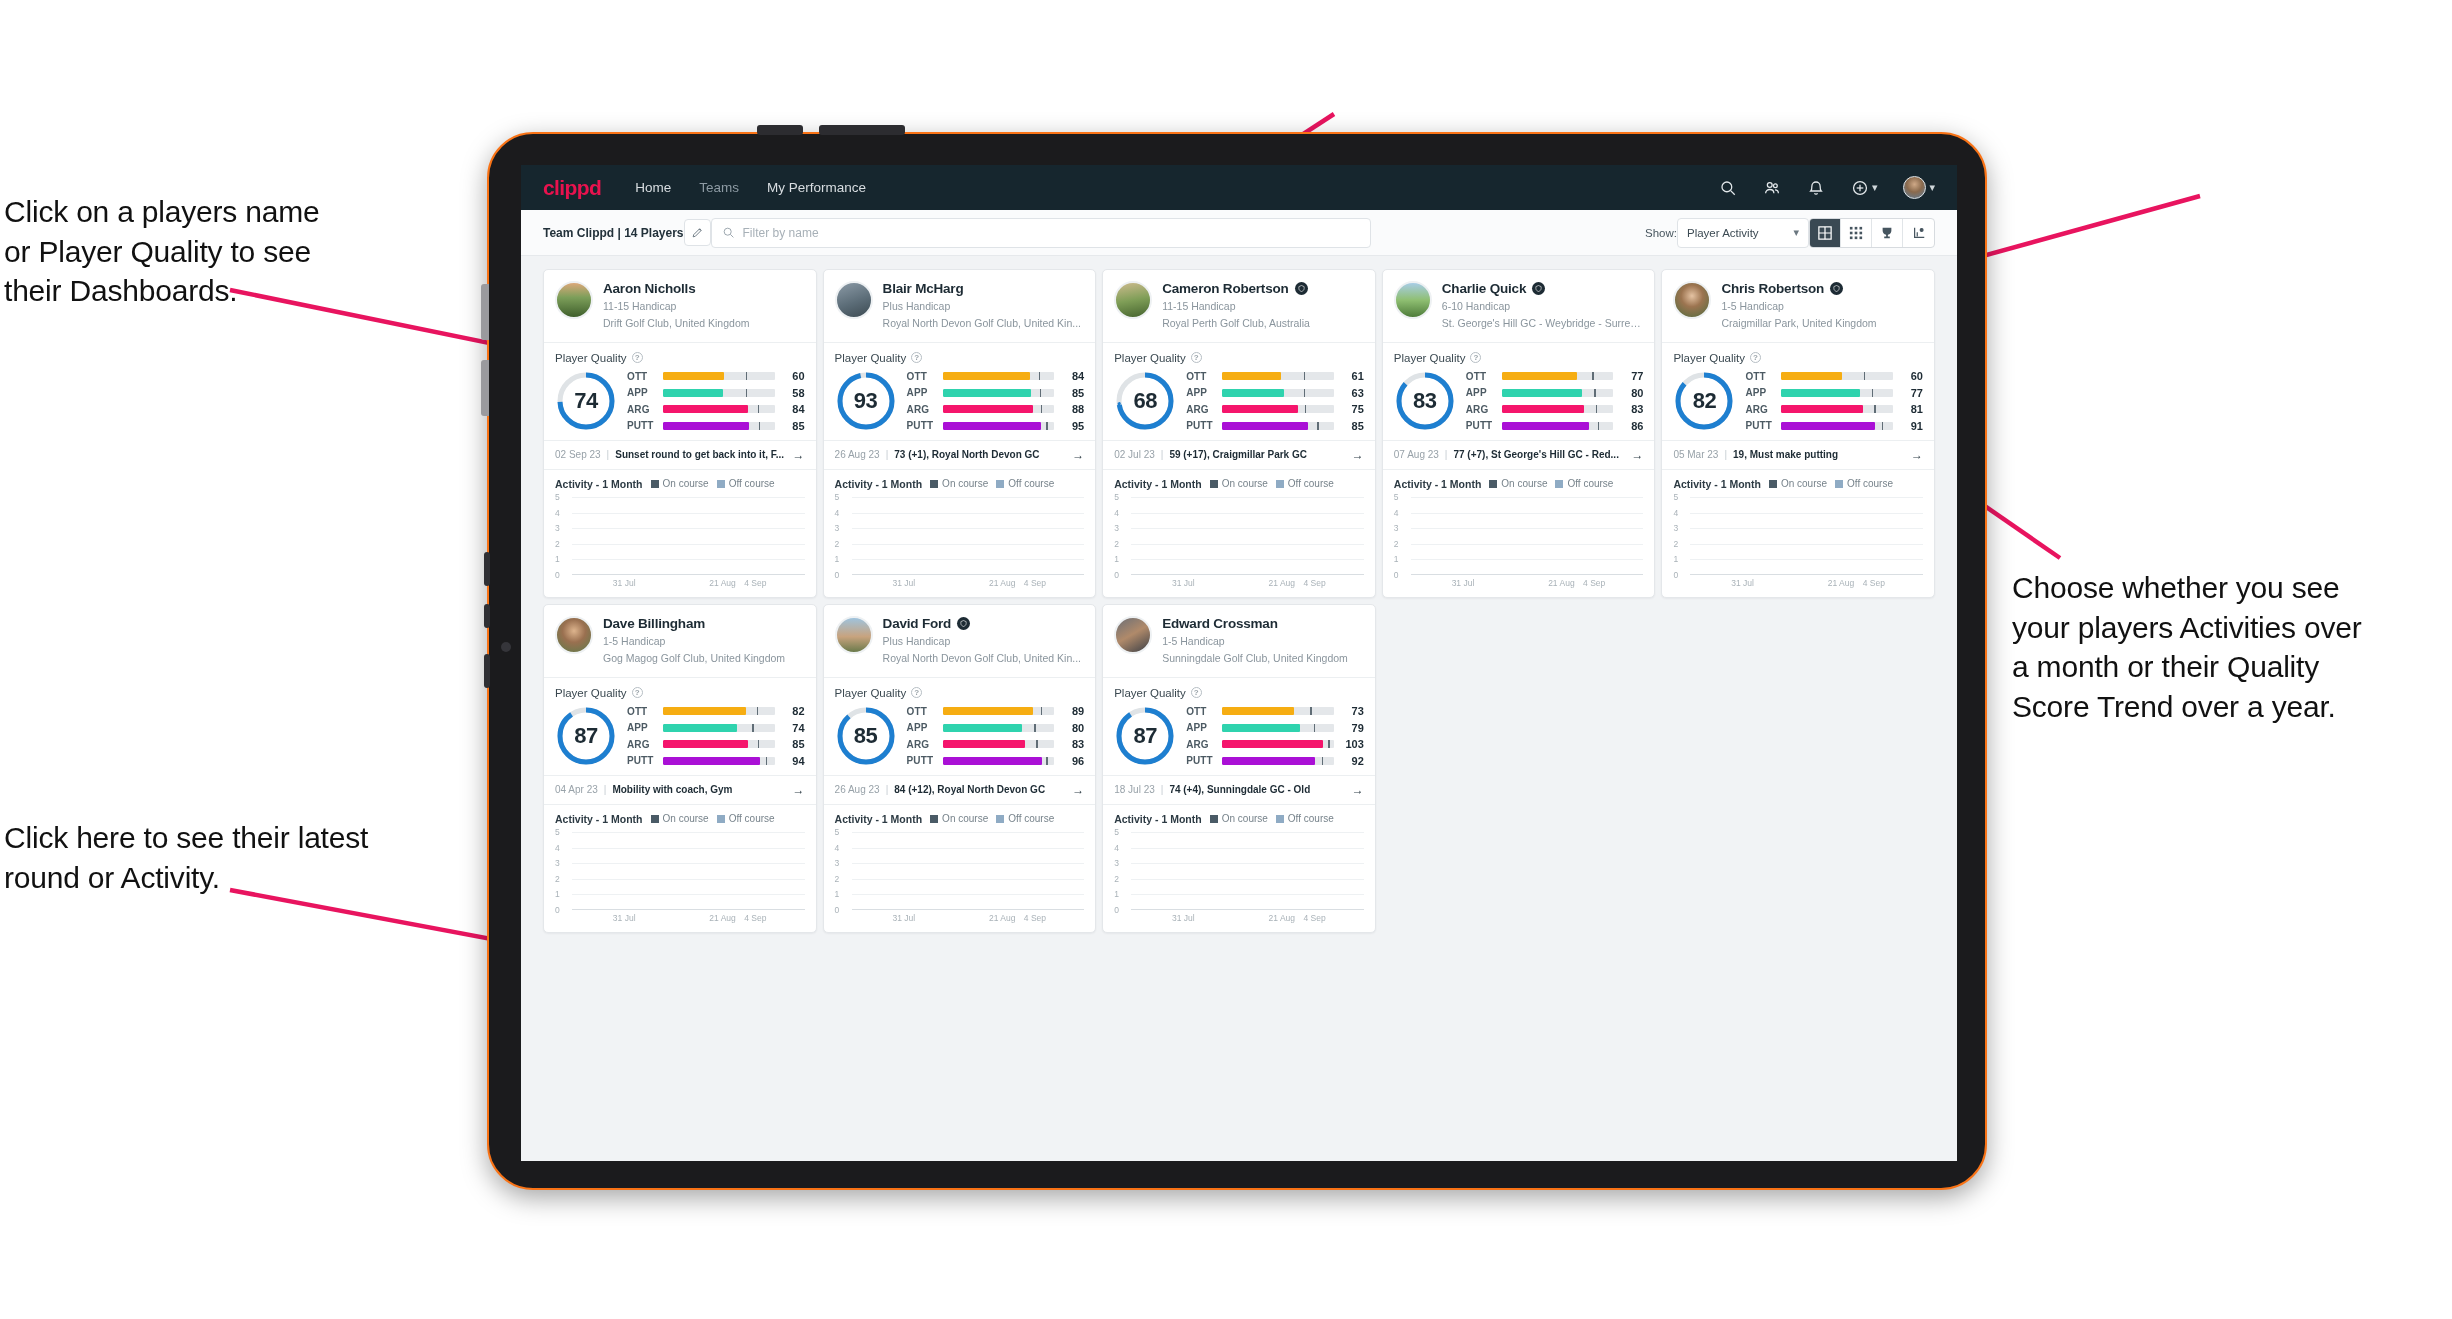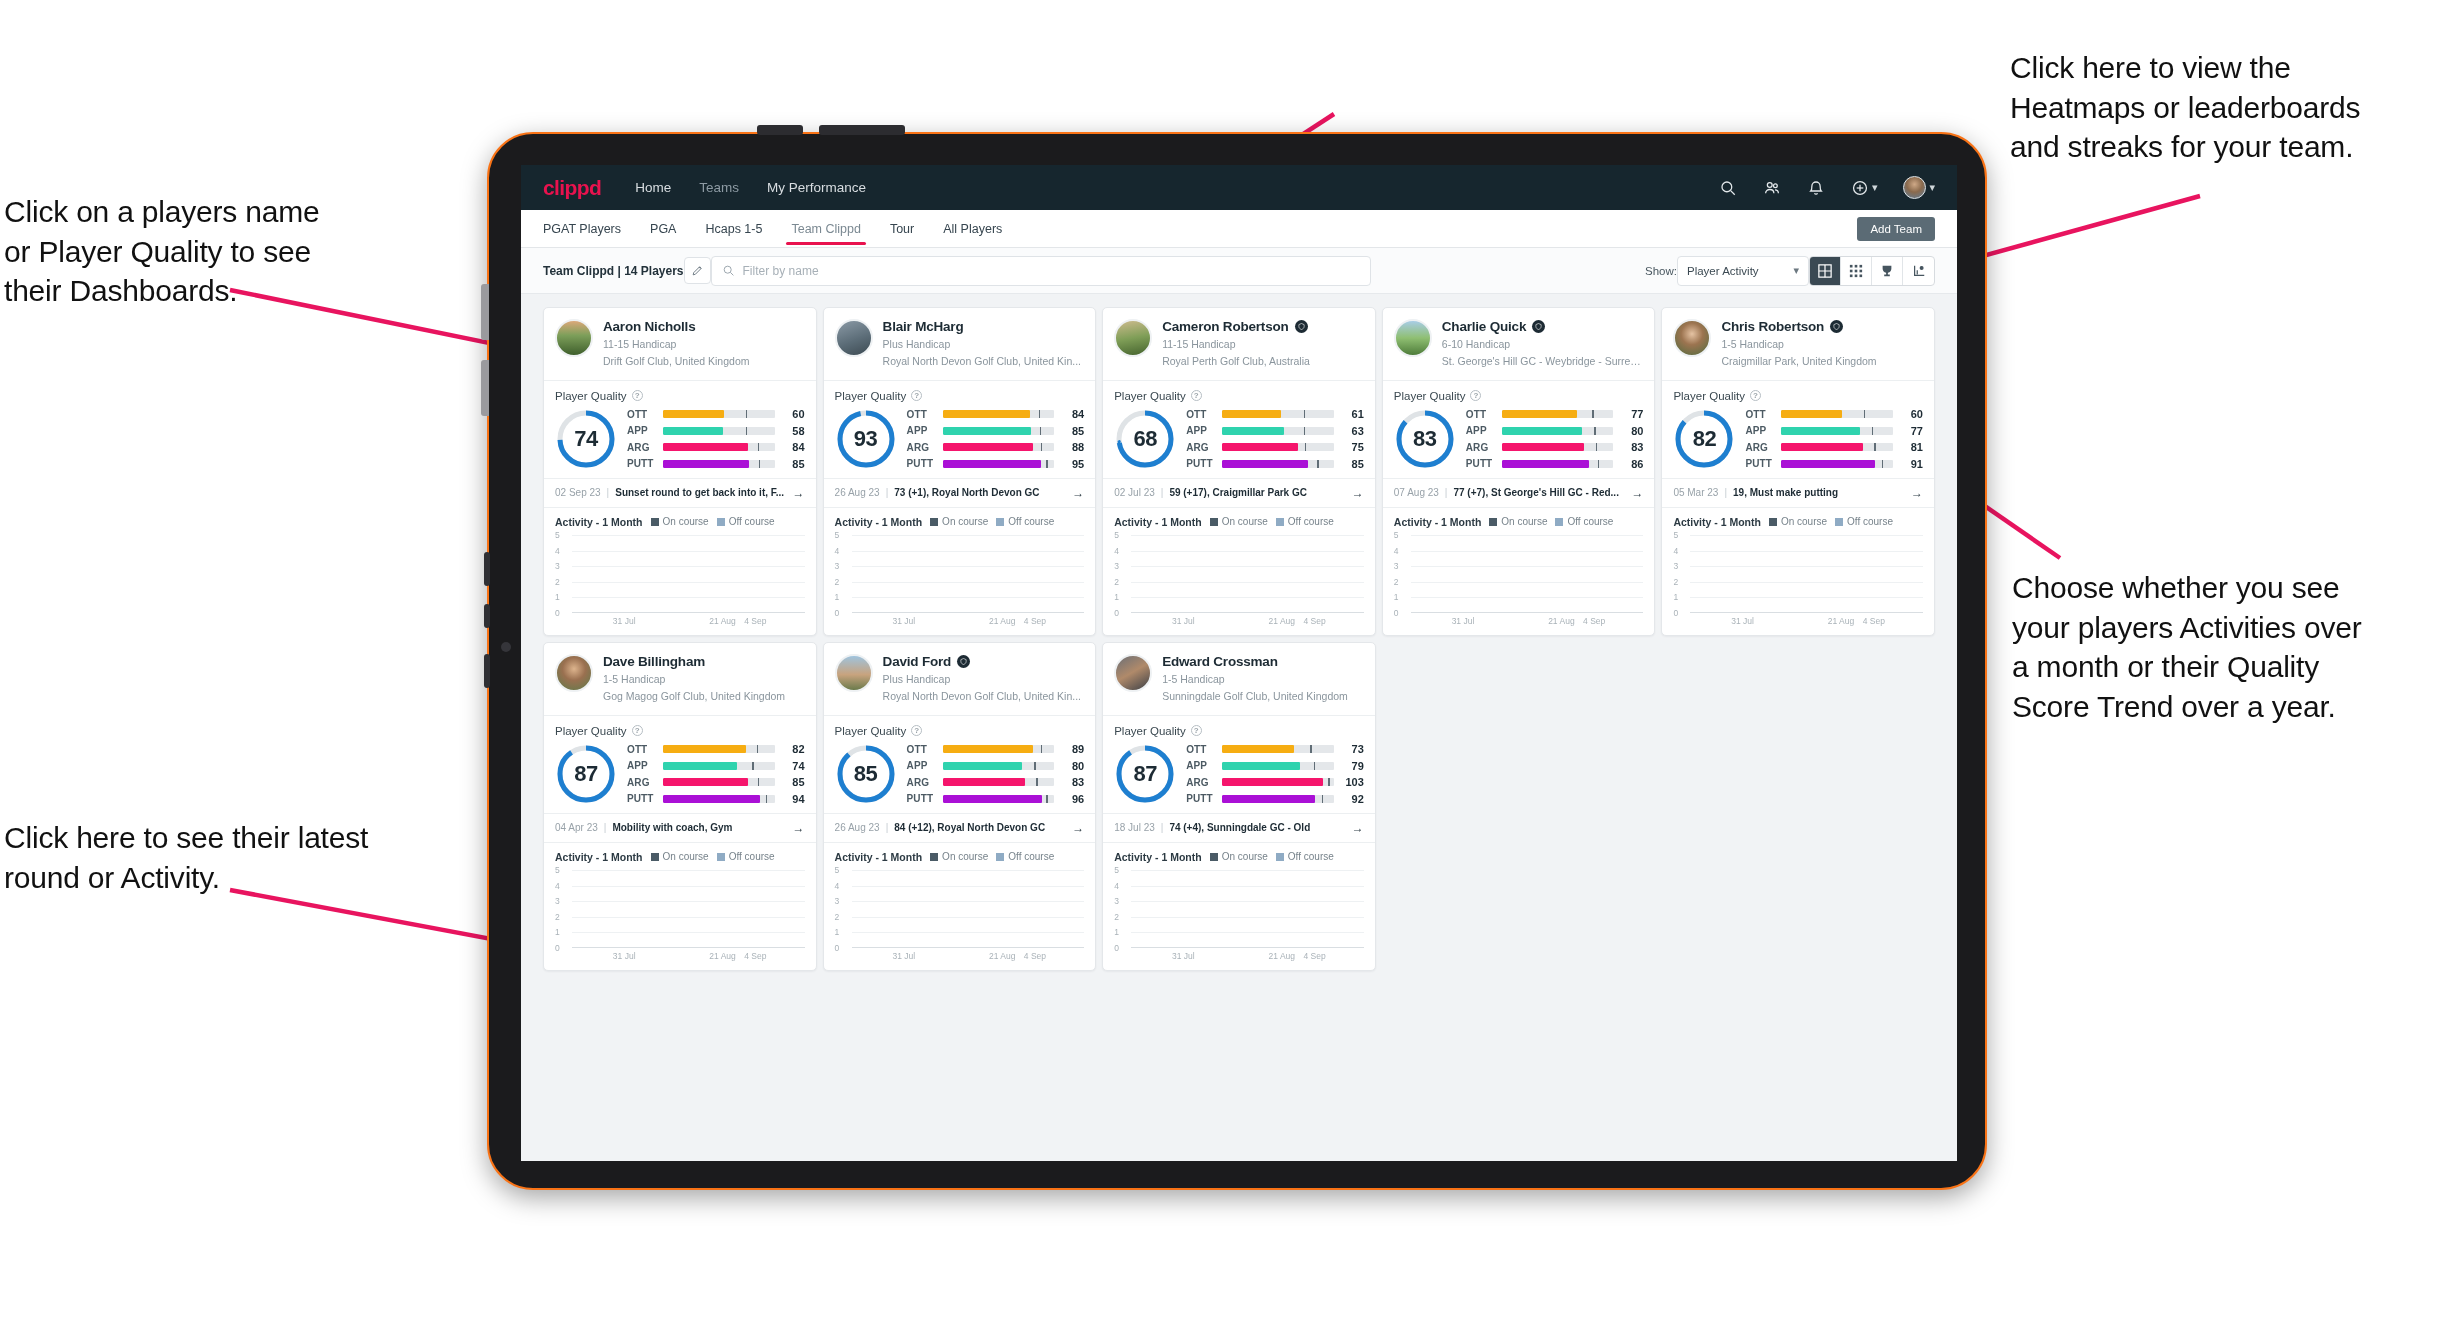--- a/index.html
+++ b/index.html
@@ -215,23 +215,20 @@
   .bseg.off{ background:#8fabc4;}
   .xlabs{ display:flex; margin-top:3px; padding-left:20px; }
   .xlab{ flex:1; text-align:center; font-size:8.5px; color:#a9b2b8; }
 </style>
 </head>
 <body>
 
 <div id="stage">
 
 
-  <div class="anno" style="left:2010px; top:48px;">Click here to view the
-Heatmaps or leaderboards
-and streaks for your team.</div>
 
   <div class="anno" style="left:4px; top:192px;">Click on a players name
 or Player Quality to see
 their Dashboards.</div>
 
   <div class="anno" style="left:2012px; top:568px;">Choose whether you see
 your players Activities over
 a month or their Quality
 Score Trend over a year.</div>
 
@@ -311,29 +308,20 @@
             </div>
             <span class="caret">▾</span>
           </div>
           <div class="plus-wrap">
             <div class="avatar-sm"></div>
             <span class="caret">▾</span>
           </div>
         </div>
       </div>
 
-      <div class="tabbar">
-        <div class="tab">PGAT Players</div>
-        <div class="tab">PGA</div>
-        <div class="tab">Hcaps 1-5</div>
-        <div class="tab active">Team Clippd</div>
-        <div class="tab">Tour</div>
-        <div class="tab">All Players</div>
-        <div class="add-team">Add Team</div>
-      </div>
 
       <div class="filterbar">
         <div class="team-label">Team Clippd | 14 Players</div>
         <div class="pencil-btn">
           <svg viewBox="0 0 24 24">
               <path d="M4 20l4-1 11-11-3-3L5 16z"></path>
               <path d="M14.5 5.5l3 3"></path>
             </svg>
         </div>
         <div class="search-box">

